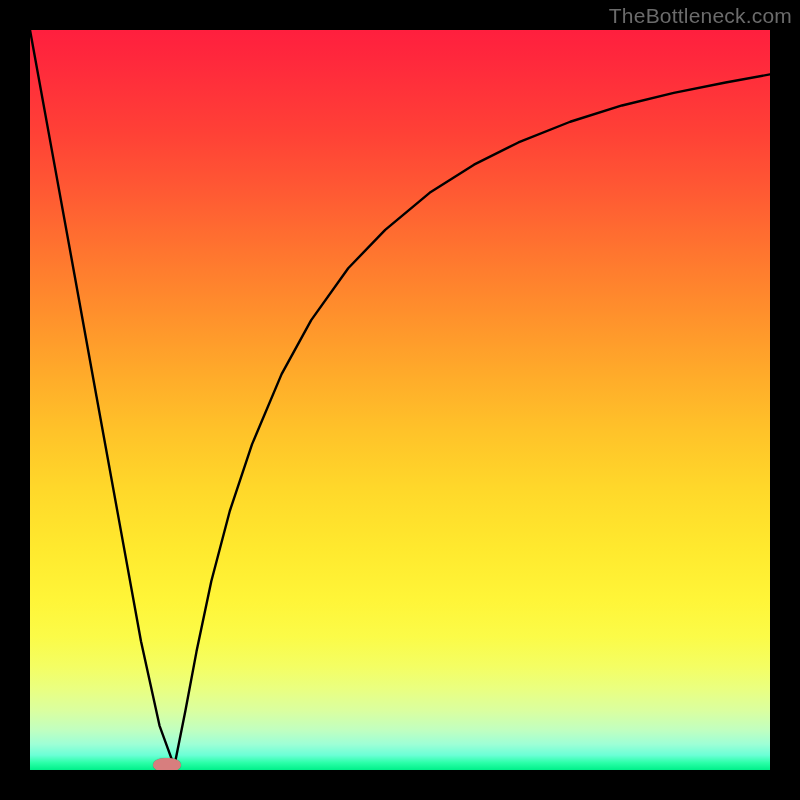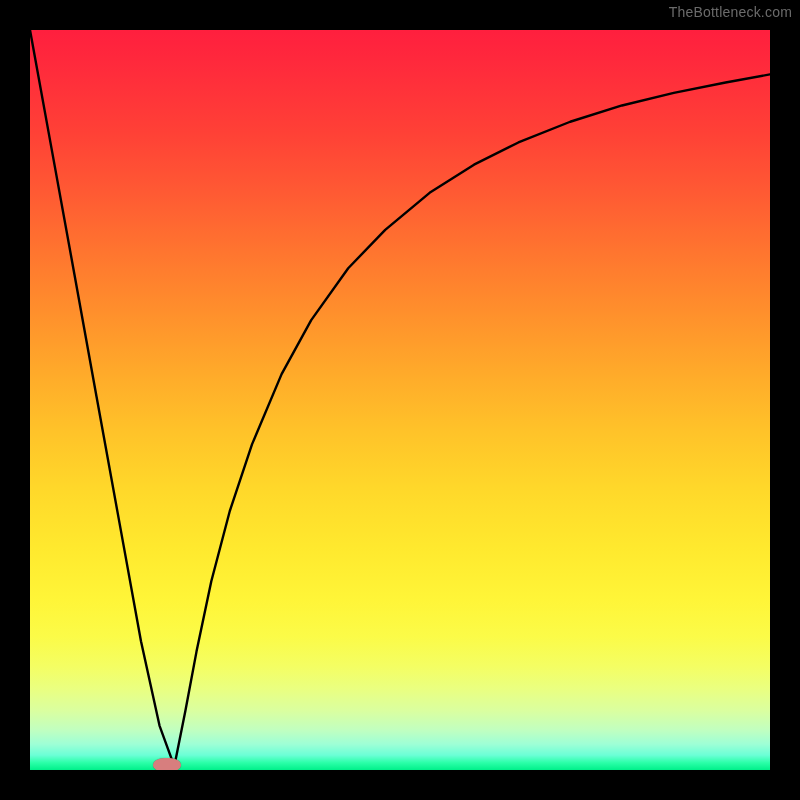--- a/index.html
+++ b/index.html
@@ -65,21 +65,21 @@
     position: absolute;
     border-radius: 50% / 60%;
     background: #d77e7e;
     box-shadow: 0 0 1px rgba(0,0,0,0.4);
   }
   .watermark {
     position: absolute;
     top: 4px;
     right: 8px;
     color: #6b6b6b;
-    font-size: 14px;
+    font-size: 21px;
     font-weight: 500;
     letter-spacing: 0.2px;
     user-select: none;
   }
 </style>
 </head>
 <body>
 
 <div class="frame">
 

